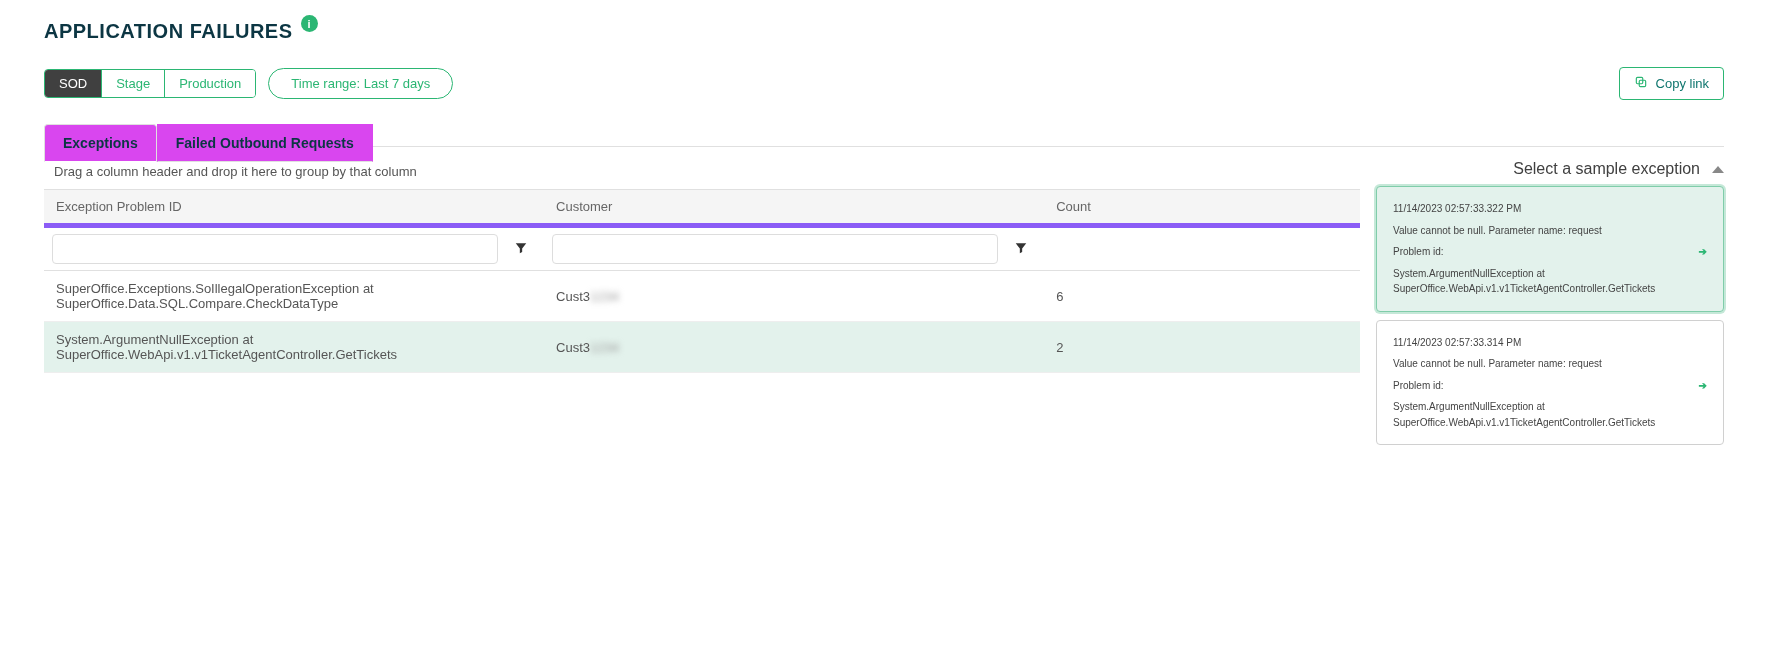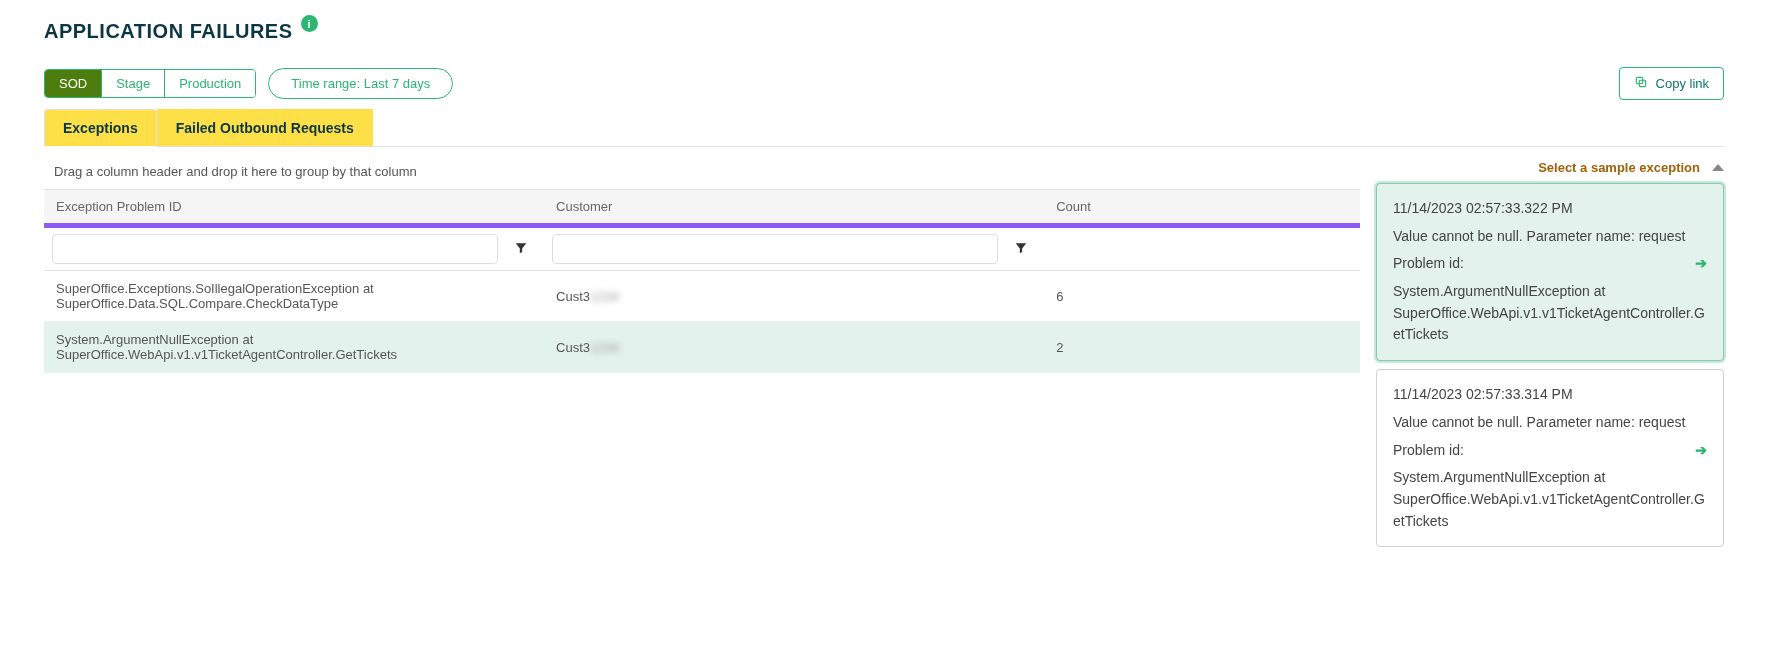--- a/index.html
+++ b/index.html
@@ -30,40 +30,40 @@
 
   .toolbar-row { display: flex; align-items: center; gap: 12px; margin-bottom: 8px; }
   .toolbar-row .spacer { flex: 1; }
 
   .env-group { display: flex; border: 1px solid #2bb673; border-radius: 4px; overflow: hidden; }
   .env-btn {
     padding: 6px 14px; font-size: 13px; color: #2bb673; background: #fff;
     border: none; border-right: 1px solid #2bb673; cursor: pointer;
   }
   .env-btn:last-child { border-right: none; }
-  .env-btn.active { background: #4d7c0f; color: #fff; }
+  .env-btn.active { background: #404040; color: #fff; }
 
   .pill-btn {
     border: 1px solid #2bb673; border-radius: 18px;
     padding: 7px 22px; font-size: 13px; color: #2bb673; background: #fff;
     cursor: pointer;
   }
 
   .copy-btn {
     border: 1px solid #2bb673; border-radius: 4px;
     padding: 7px 14px; font-size: 13px; color: #0f766e; background: #fff;
     cursor: pointer; display: inline-flex; align-items: center; gap: 8px;
   }
   .copy-btn svg { width: 14px; height: 14px; }
 
   .tabstrip { display: flex; border-bottom: 1px solid #e0e0e0; }
   .tab {
     padding: 10px 18px; font-size: 14px; color: #0c3643; font-weight: 600;
     border: 1px solid transparent; border-bottom: none; cursor: pointer;
-    position: relative; top: 1px; background: #fde047;
+    position: relative; top: 16px; background: #d946ef;
   }
   .tab.active { border-color: #e0e0e0; border-bottom: 1px solid #fff; border-radius: 4px 4px 0 0;}
   .tab:not(.active) { border-bottom: 1px solid #e0e0e0; }
 
   .content-row { display: flex; gap: 0; margin-top: 13px; align-items: flex-start; }
   .grid-area { flex: 1; min-width: 0; }
   .side-area { width: 348px; margin-left: 16px; }
 
   .group-hint { font-size: 13px; color: #555; padding: 4px 0 10px 10px; }
 
@@ -87,29 +87,29 @@
   .filter-btn svg { width: 14px; height: 14px; }
 
   tr.data-row.selected td { background: #e3f2ec; }
   
   .col-exc { width: 38%; }
   .col-cust { width: 38%; }
   .col-count { width: 24%; }
   .blur { filter: blur(3px); color: #999; }
 
   .side-header-row { display: flex; align-items: center; justify-content: flex-end; }
-  .side-header { font-size: 13px; font-weight: 700; color: #a16207; padding-right: 12px; }
+  .side-header { font-size: 16px; font-weight: 400; color: #404040; padding-right: 12px; }
   .tri-up {
     width: 0; height: 0; border-left: 6px solid transparent; border-right: 6px solid transparent;
     border-bottom: 7px solid #888; cursor: pointer;
   }
 
   .sample-card {
     border: 1px solid #d0d0d0; border-radius: 4px; padding: 14px 16px; margin-top: 8px;
-    font-size: 14px; line-height: 1.55; color: #444;
+    font-size: 10px; line-height: 1.55; color: #444;
   }
   .sample-card.selected { background: #e3f2ec; border-color: #80cdaa; box-shadow: 0 0 0 2px #c5e8d8; }
   .sample-card .row { margin-bottom: 6px; }
   .sample-card .pid-row { display: flex; align-items: center; justify-content: space-between; }
   .arrow-r { color: #2bb673; font-weight: 700; }
   .exc-text { word-break: break-word; }
 
 </style>
 </head>
 <body>

